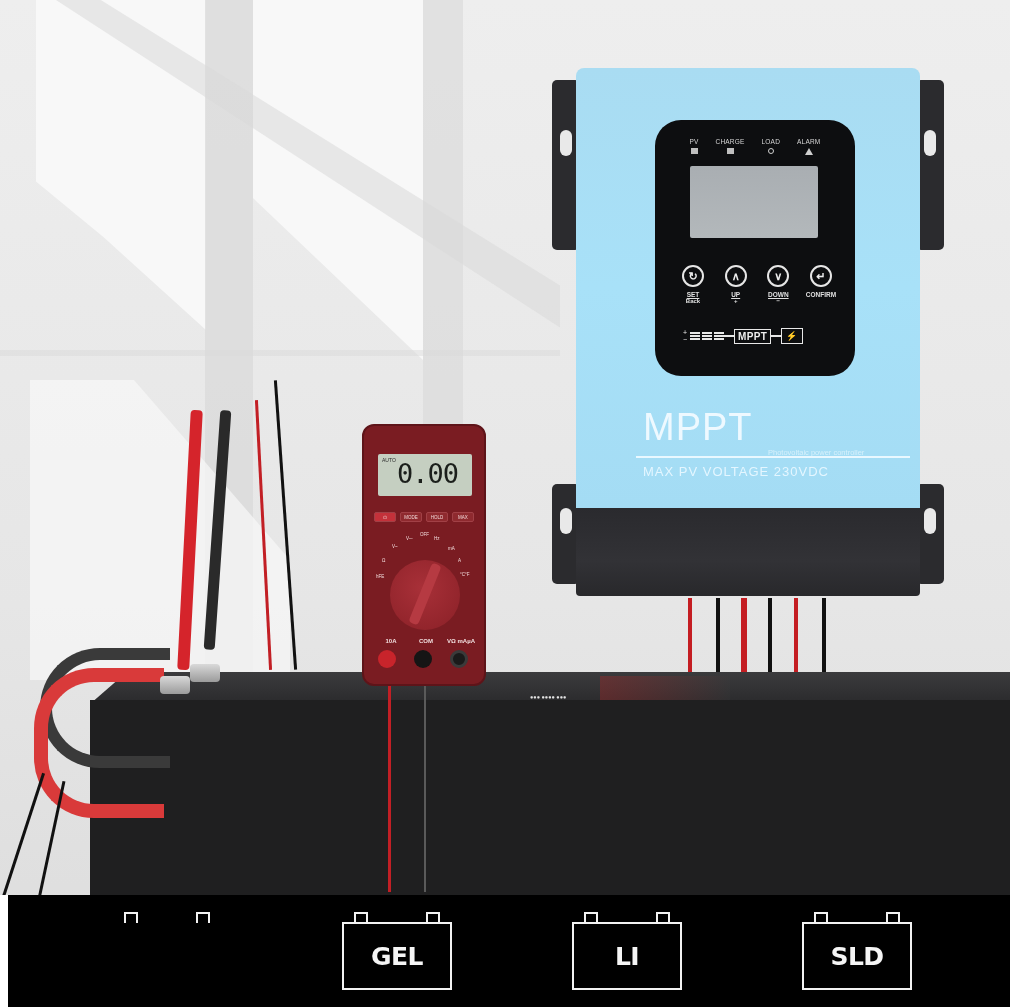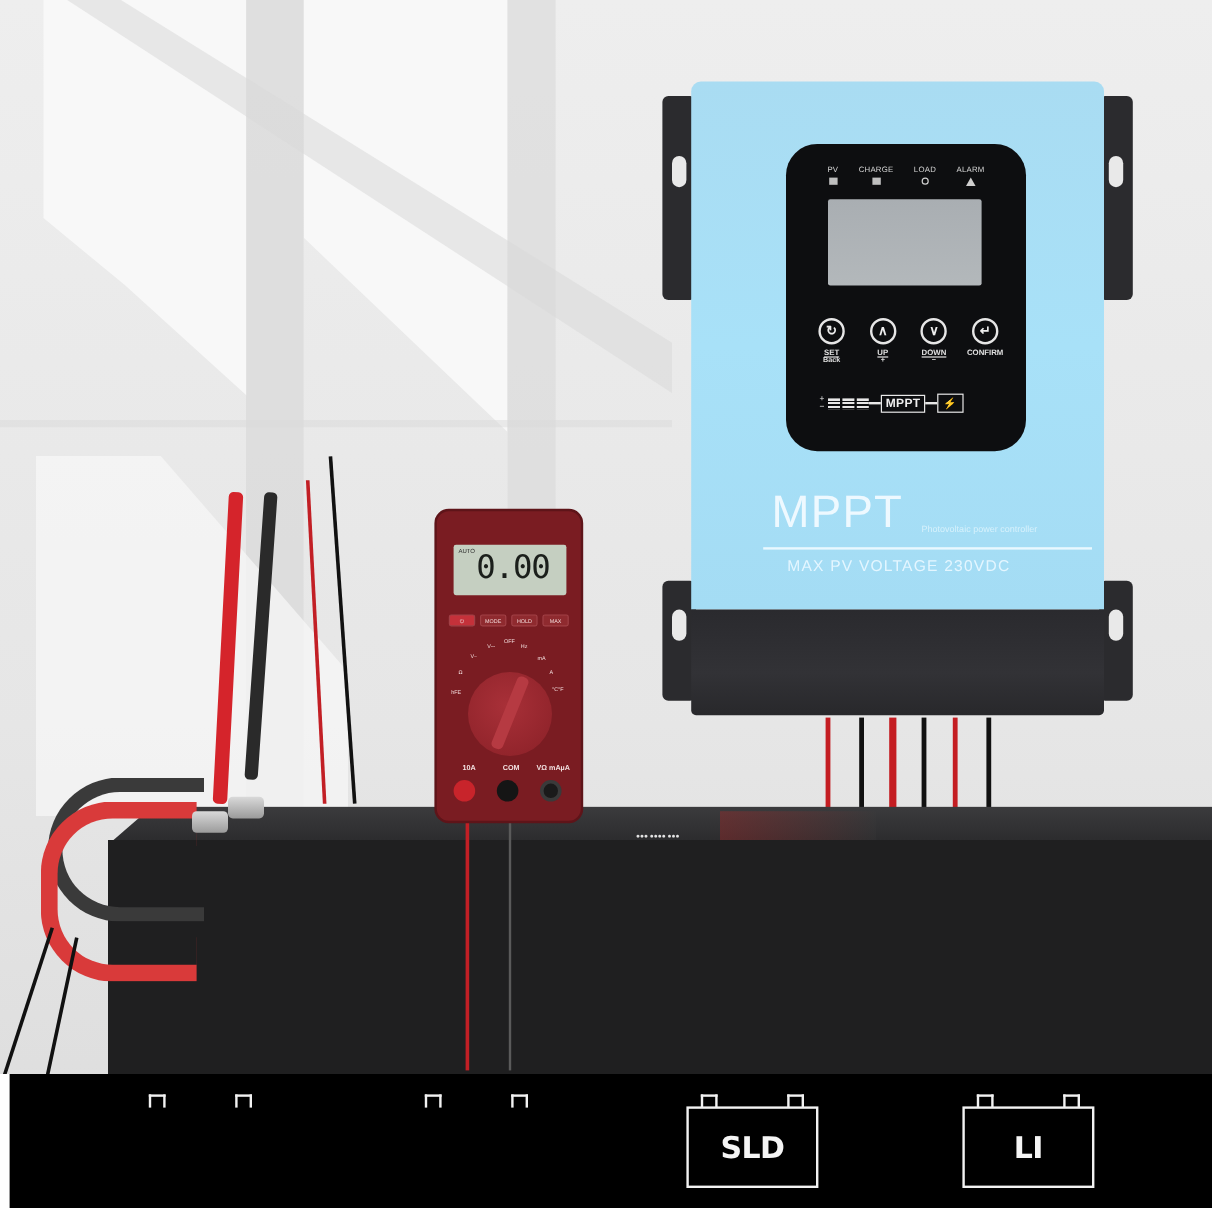--- a/index.html
+++ b/index.html
@@ -43,23 +43,23 @@
   .key-sub { color: #e0e0e0; font-size: 6px; font-weight: bold; line-height: 1; }
   .flow { position: absolute; top: 208px; left: 28px; display: flex; align-items: center; }
   .flow-pv { display: flex; gap: 2px; }
   .flow-pv span { width: 10px; height: 9px; background: repeating-linear-gradient(180deg, #e8e8e8 0 2px, transparent 2px 3px); }
   .flow-line { width: 10px; height: 2px; background: #e8e8e8; }
   .flow-mppt { border: 1.5px solid #e8e8e8; color: #eeeeee; font-size: 10px; font-weight: bold; padding: 1px 3px; letter-spacing: 0.3px; }
   .flow-batt { width: 22px; height: 16px; border: 1.5px solid #e8e8e8; color: #eeeeee; font-size: 9px; display: flex; align-items: center; justify-content: center; }
   .flow-sign { color: #e8e8e8; font-size: 7px; line-height: 7px; margin-right: 3px; }
 
   .brand { position: absolute; left: 67px; top: 338px; color: #eef9ff; font-size: 38px; letter-spacing: 1px; font-weight: normal; }
-  .brand-sub { position: absolute; left: 192px; top: 368px; color: #d6f1fc; font-size: 7.5px; }
+  .brand-sub { position: absolute; left: 192px; top: 380px; color: #d6f1fc; font-size: 7.5px; }
   .brand-rule { position: absolute; left: 60px; top: 388px; width: 274px; height: 2px; background: #e9f8ff; }
-  .brand-volt { position: absolute; left: 80px; top: 396px; color: #e4f6ff; font-size: 13px; letter-spacing: 1px; }
+  .brand-volt { position: absolute; left: 67px; top: 396px; color: #e4f6ff; font-size: 13px; letter-spacing: 1px; }
 
   .cable { position: absolute; top: 536px; width: 4px; height: 78px; }
 
   
   .battery-top { position: absolute; left: 90px; top: 672px; width: 920px; height: 32px;
     background: linear-gradient(180deg, #3b3b3d 0%, #2a2a2c 100%); clip-path: polygon(4% 0, 100% 0, 100% 100%, 0 100%); }
   .battery-body { position: absolute; left: 90px; top: 700px; width: 920px; height: 195px; background: #1f1f20; }
   .battery-label { position: absolute; left: 530px; top: 694px; color: #e5e5e5; font-size: 5.5px; font-weight: bold; }
 
   .terminal { position: absolute; width: 30px; height: 18px; border-radius: 4px; background: linear-gradient(180deg, #d9d9d9, #9b9b9b); }
@@ -259,29 +259,32 @@
   <div class="band"></div>
   <div class="band-left"></div>
   <div class="types">
     <div class="type">
       <span class="post l"></span>
       <span class="post r"></span>
     </div>
     <div class="type">
       <span class="post l"></span>
       <span class="post r"></span>
+      <div class="case">
+          <span>GEL</span>
+        </div>
+    </div>
+    <div class="type">
+      <span class="post l"></span>
+      <span class="post r"></span>
+      <div class="case">
+          <span>LI</span>
+        </div>
     </div>
     <div class="type">
       <span class="post l"></span>
       <span class="post r"></span>
       <div class="case">
           <span>SLD</span>
         </div>
     </div>
-    <div class="type">
-      <span class="post l"></span>
-      <span class="post r"></span>
-      <div class="case">
-          <span>LI</span>
-        </div>
-    </div>
   </div>
 </div>
 
 </body></html>

